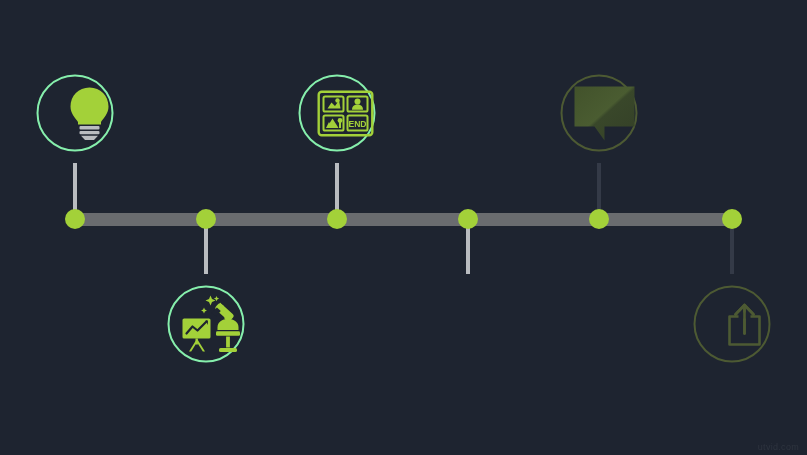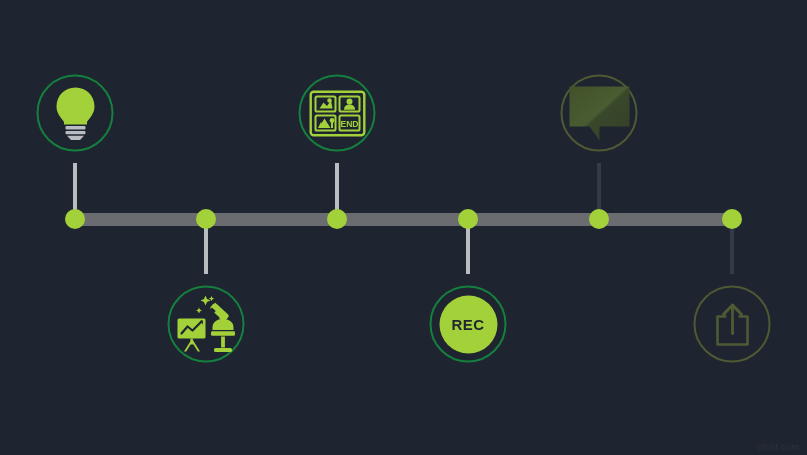--- a/index.html
+++ b/index.html
@@ -37,23 +37,23 @@
     background: #b9bcc0;
     transform: translateX(-50%);
   }
   .connector.dim { background: #343a47; }
 
   
   .bubble {
     position: absolute;
     width: 77px; height: 77px;
     border-radius: 50%;
-    border: 2px solid #15803d;
+    border: 2px solid #86efac;
     transform: translate(-50%, -50%);
-    display: flex; align-items: center; justify-content: center;
+    display: flex; align-items: center; justify-content: flex-end;
   }
   .bubble.dim { border-color: #4d5a33; }
   .bubble svg { display: block; overflow: visible; }
 
   
   .rec-inner {
     width: 58px; height: 58px;
     border-radius: 50%;
     background: #a3d139;
     display: flex; align-items: center; justify-content: center;
@@ -170,25 +170,20 @@
         </g>
 
         <g>
           <rect x="30" y="25" width="20" height="15" rx="1.6" fill="none" stroke="#a3d139" stroke-width="2"></rect>
           <text x="40" y="36" font-family="Liberation Sans, sans-serif" font-size="8.6" font-weight="bold" fill="#a3d139" text-anchor="middle">END</text>
         </g>
       </svg>
     </span>
   </div>
 
-  <div class="bubble" style="left:468px; top:324px;">
-    <div class="rec-inner">
-      <span class="rec-label">REC</span>
-    </div>
-  </div>
 
   <div class="bubble dim" style="left:599px; top:113px;">
     <span>
       <svg width="62" height="56" viewBox="0 0 62 56">
         <defs>
           <linearGradient id="bubbleGrad" x1="0" y1="0" x2="1" y2="1">
             <stop offset="0%" stop-color="#42522b"></stop>
             <stop offset="48%" stop-color="#4a5c31"></stop>
             <stop offset="52%" stop-color="#39472a"></stop>
             <stop offset="100%" stop-color="#344027"></stop>

